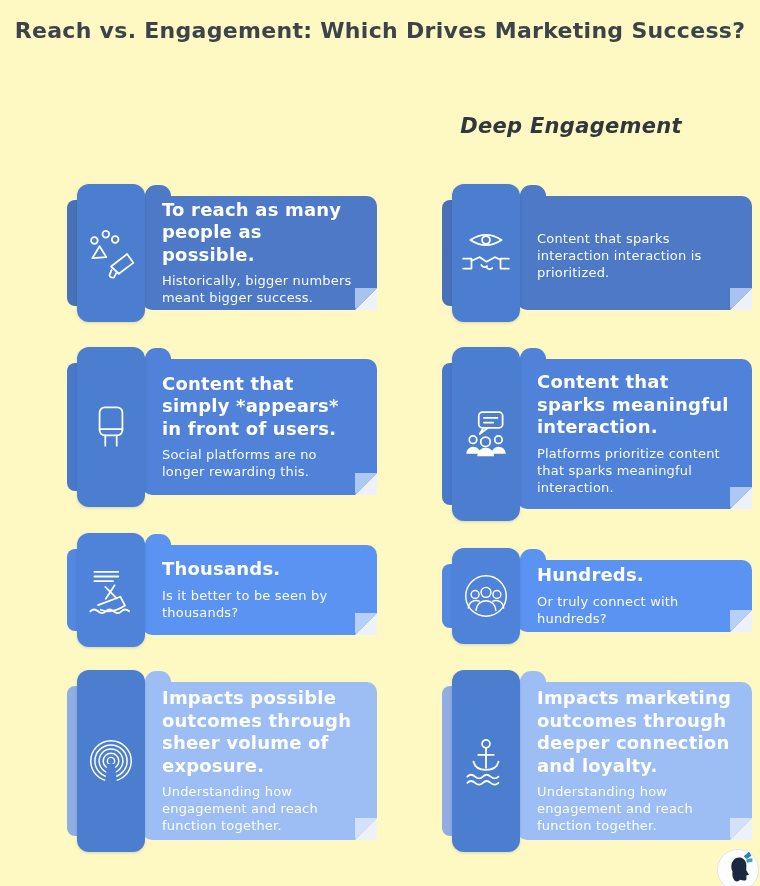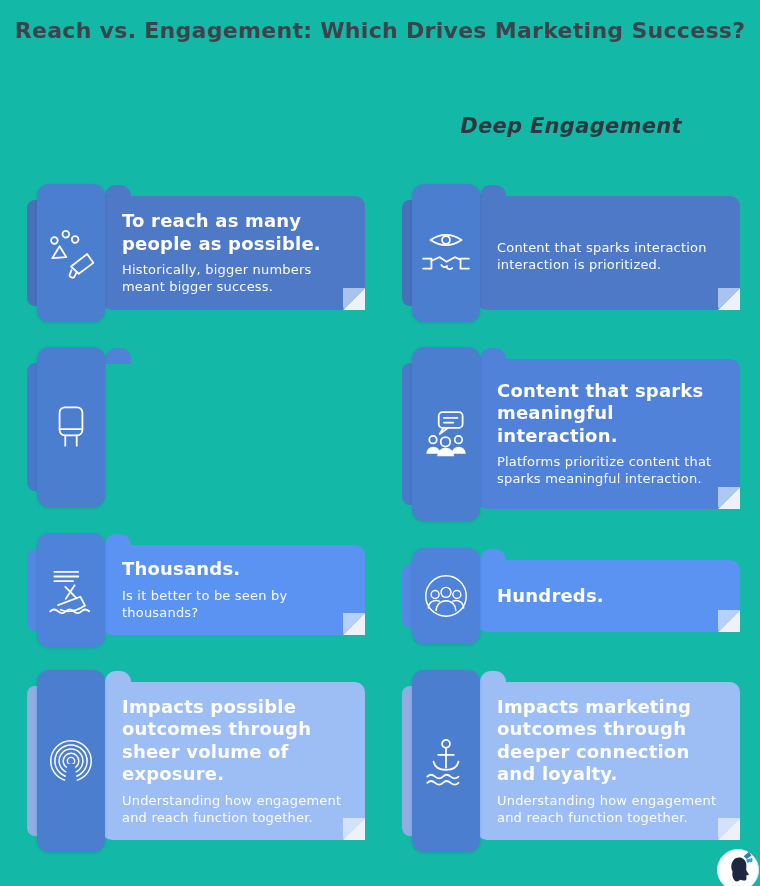--- a/index.html
+++ b/index.html
@@ -1,32 +1,32 @@
 <!DOCTYPE html>
 <html><head>
 <meta charset="utf-8">
 <style>
   html,body{margin:0;padding:0;}
   .stage{
     position:relative;width:760px;height:886px;overflow:hidden;
-    background:#14b8a6;
+    background:#fef9c3;
     font-family:"DejaVu Sans","Liberation Sans",sans-serif;
   }
   .page-title{
     position:absolute;top:18px;left:0;width:760px;text-align:center;
     font-size:22px;font-weight:bold;letter-spacing:.3px;color:#3c434b;
   }
   .col-header{
     position:absolute;top:114px;width:338px;text-align:center;
     font-size:21px;font-weight:bold;color:#31373f;letter-spacing:.3px;
   }
   .col-header.left{left:27px;}
   .col-header.right{left:402px;font-style:italic;}
 
-  .card{position:absolute;width:338px;}
+  .card{position:absolute;width:310px;margin-left:40px;}
   .c0{left:27px;top:184px;height:138px}
   .c1{left:402px;top:184px;height:138px}
   .c2{left:27px;top:347px;height:160px}
   .c3{left:402px;top:347px;height:174px}
   .c4{left:27px;top:533px;height:114px}
   .c5{left:402px;top:548px;height:96px}
   .c6{left:27px;top:670px;height:182px}
   .c7{left:402px;top:670px;height:182px}
 
   .sliver{
@@ -131,20 +131,28 @@
           <path d="M21.5 37.5 q2.5 3.5 5.5 1"></path>
             <path d="M26.5 40 q2.5 3 5.5 .5"></path>
         </g>
       </svg>
     </div>
   </div>
 
   <div class="card c2" style="--banner: #4f82d8; --tab: #4c7ecf; --flap: #aec9f1;">
     <div class="sliver"></div>
     <div class="curl"></div>
+    <div class="banner">
+      <div class="banner-content">
+        <p class="card-heading">Content that simply *appears* in front of users.</p>
+        <p class="card-body">Social platforms are no longer rewarding this.</p>
+      </div>
+      <div class="fold-cut"></div>
+      <div class="fold-flap"></div>
+    </div>
     <div class="tab">
       <svg width="54" height="54" viewBox="0 0 52 52">
         <g class="icon-stroke">
           <rect x="15" y="7" width="22" height="27" rx="5"></rect>
           <path d="M15 28 h22"></path>
           <path d="M20.5 34 v10"></path>
             <path d="M31.5 34 v10"></path>
         </g>
       </svg>
     </div>
@@ -204,20 +212,21 @@
       </svg>
     </div>
   </div>
 
   <div class="card c5" style="--banner: #5a93f2; --tab: #4f83da; --flap: #b6d0fa;">
     <div class="sliver"></div>
     <div class="curl"></div>
     <div class="banner">
       <div class="banner-content">
         <p class="card-heading">Hundreds.</p>
+        <p class="card-body">Or truly connect with hundreds?</p>
       </div>
       <div class="fold-cut"></div>
       <div class="fold-flap"></div>
     </div>
     <div class="tab">
       <svg width="54" height="54" viewBox="0 0 52 52">
         <g class="icon-thin">
           <circle cx="26" cy="26" r="19.5"></circle>
           <circle cx="15.5" cy="24.5" r="3.8"></circle>
             <circle cx="36.5" cy="24.5" r="3.8"></circle>

